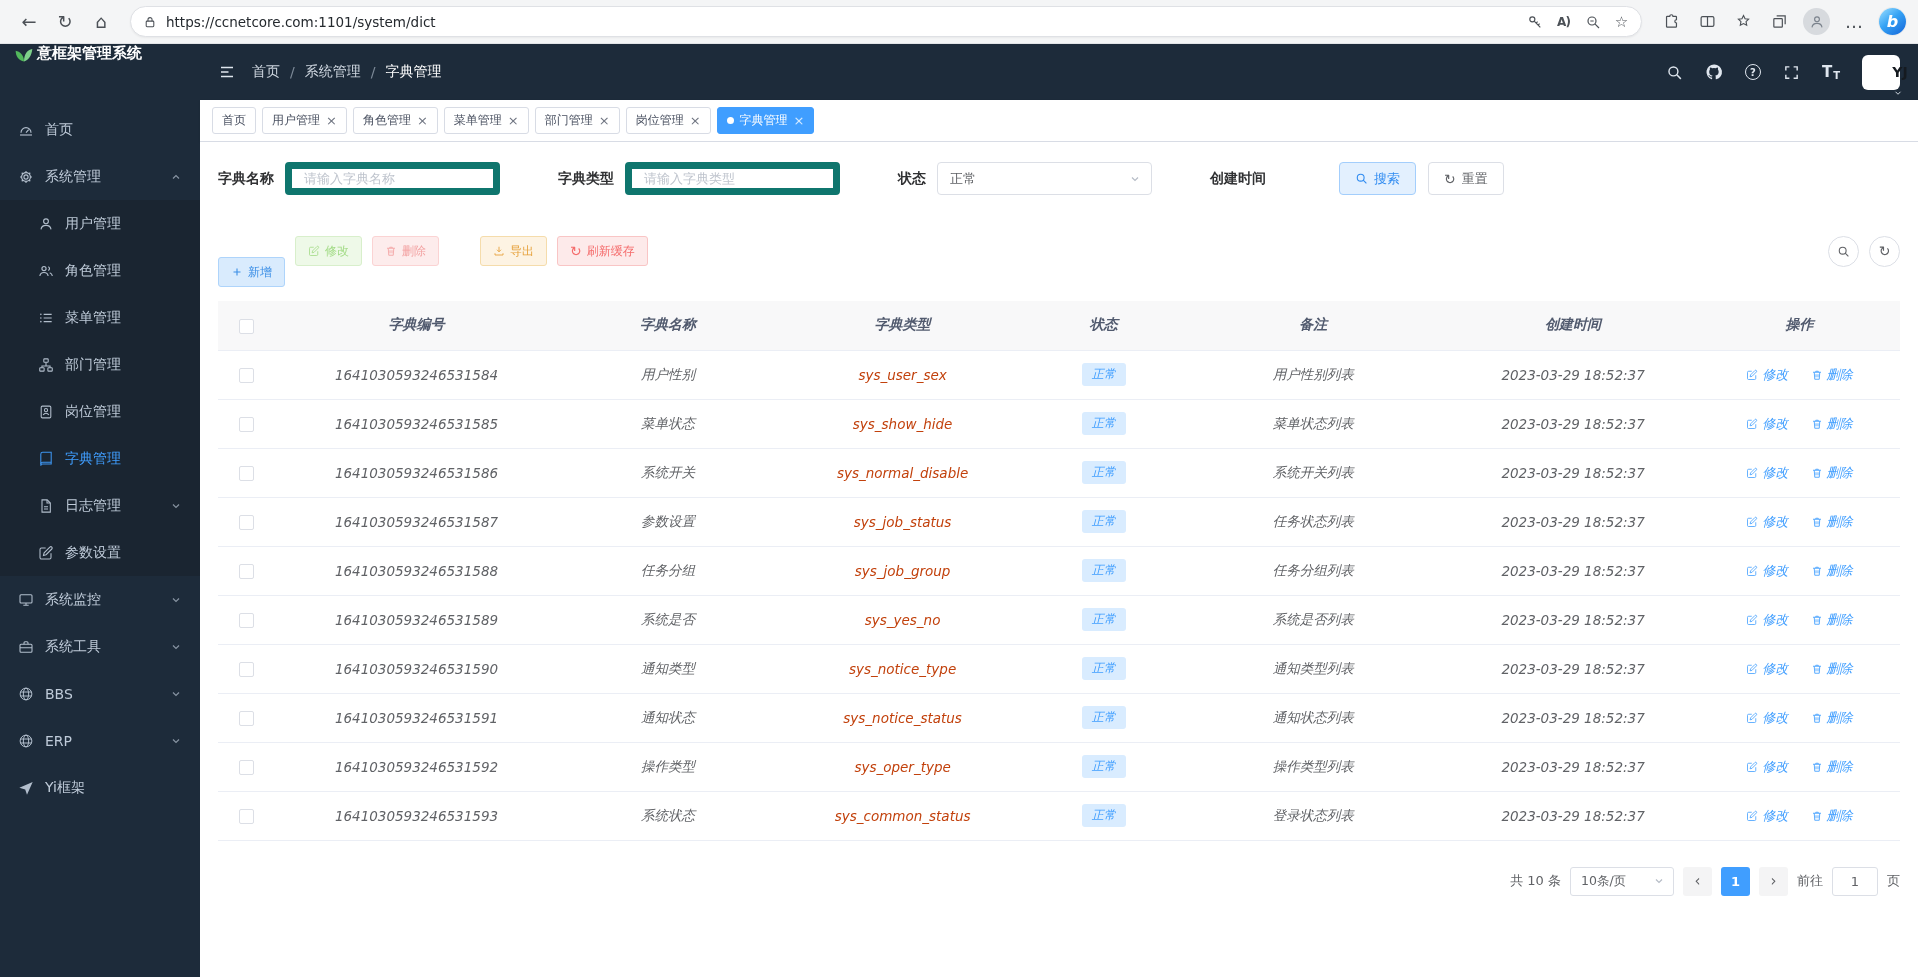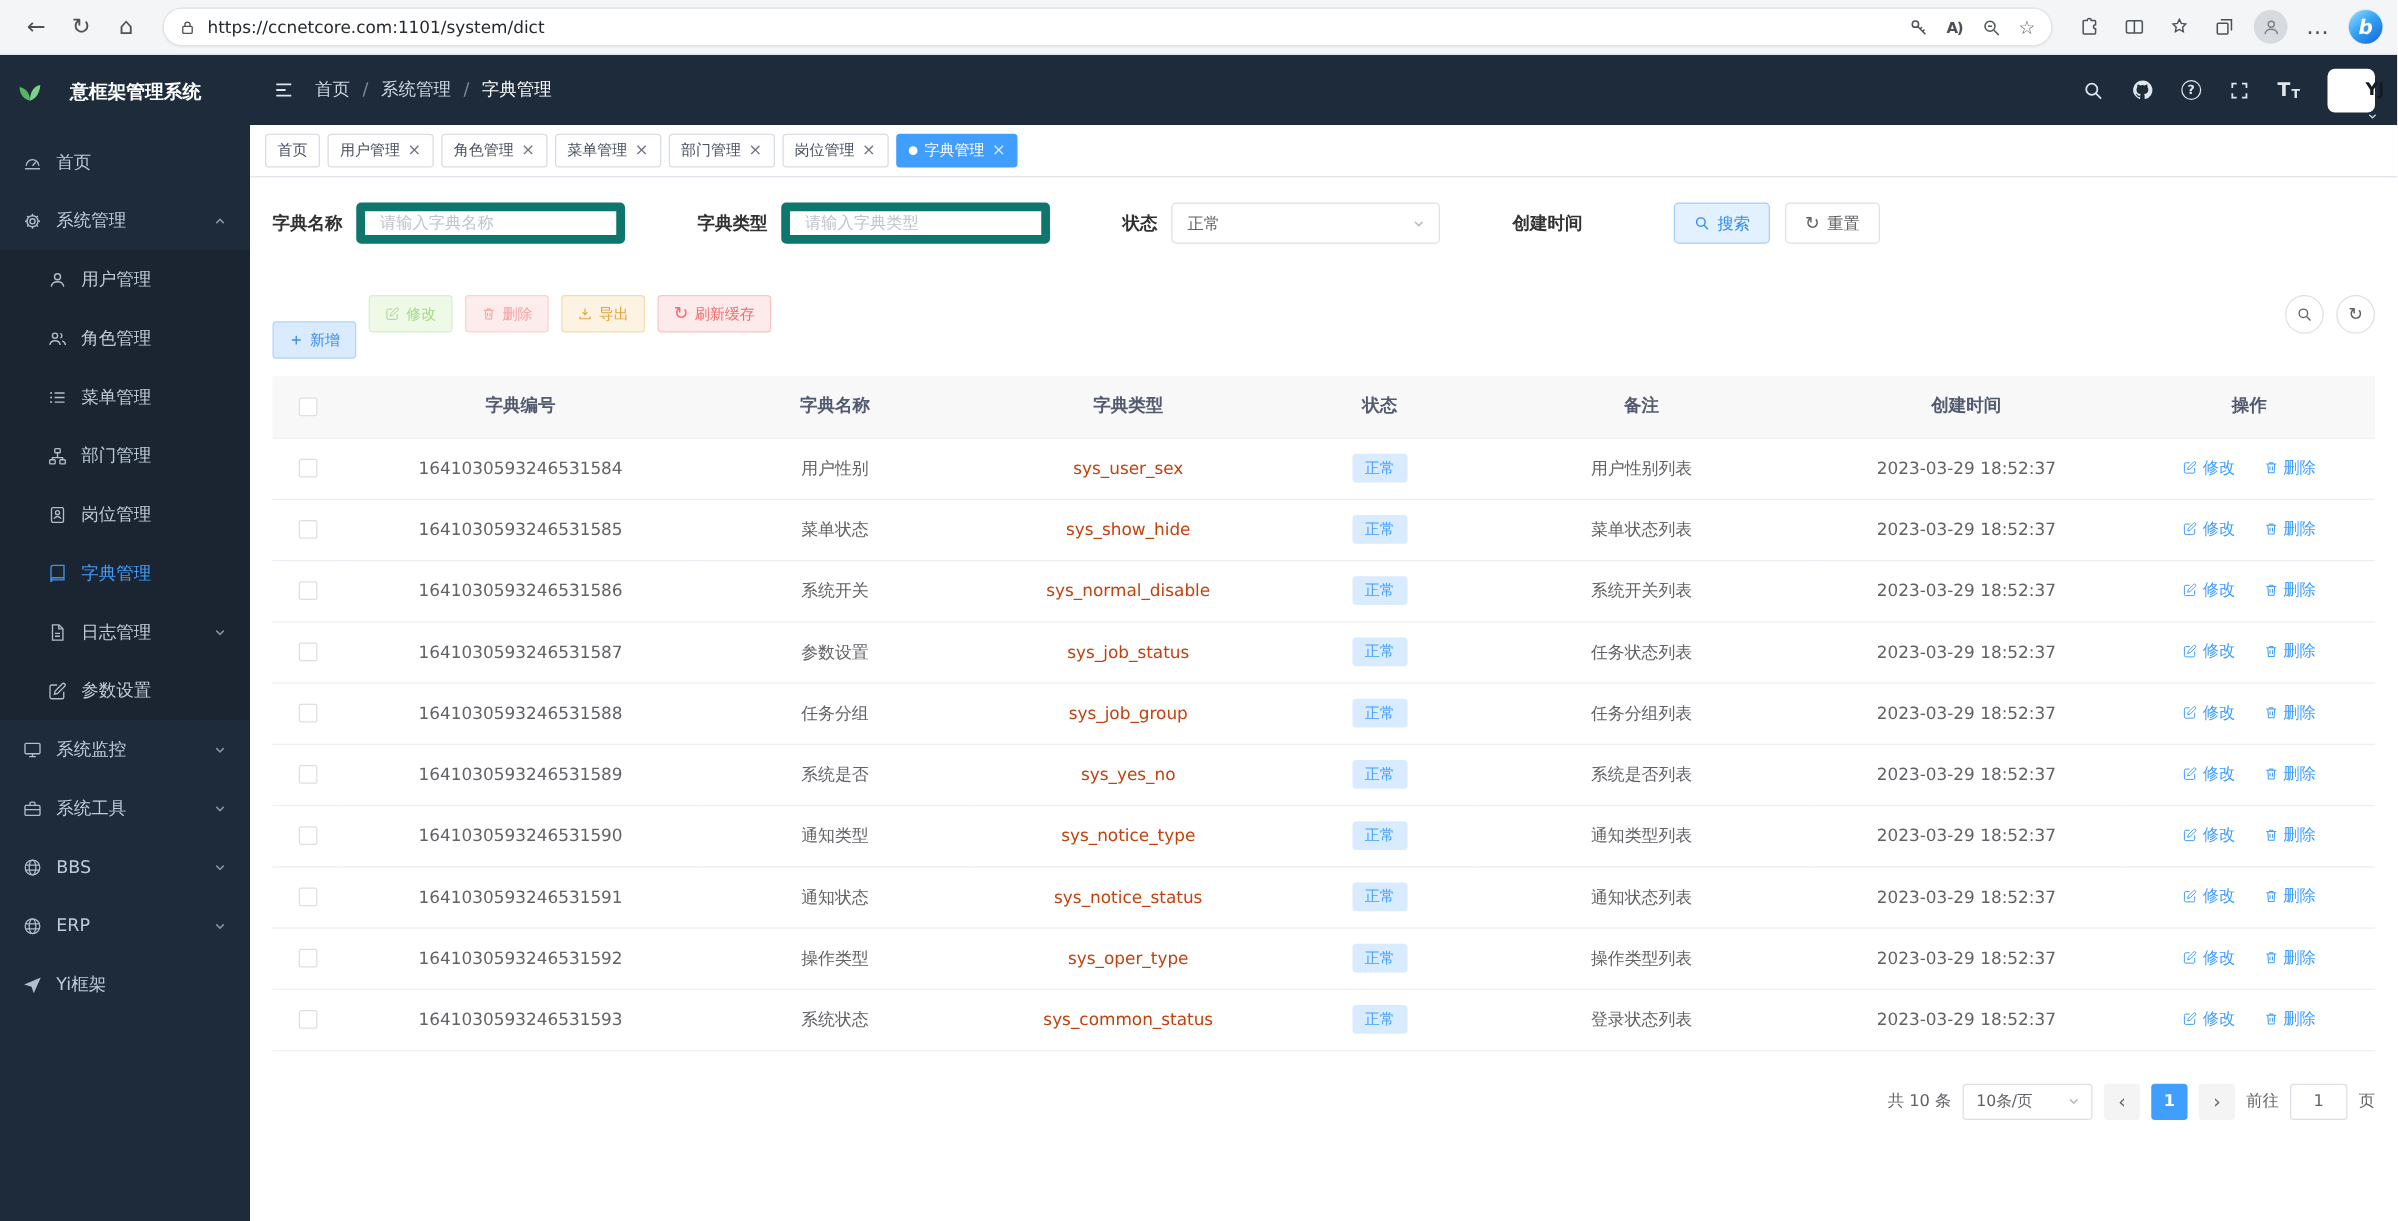--- a/index.html
+++ b/index.html
@@ -20,21 +20,21 @@
   .addr { flex:1; height:31px; background:#fff; border:1px solid #dfe1e5; border-radius:16px; display:flex; align-items:center; padding:0 6px 0 12px; margin:0 10px; box-shadow:0 1px 2px rgba(0,0,0,.05); }
   .addr .url { flex:1; font-size:13.5px; color:#24292e; margin-left:9px; white-space:nowrap; overflow:hidden; cursor:text; }
   .addr-icons { display:flex; align-items:center; gap:2px; color:#4c5157; }
   .ra { font-size:12px; font-weight:bold; letter-spacing:-1px; }
   .avatar { width:27px; height:27px; border-radius:50%; background:#d7dade; display:flex; align-items:center; justify-content:center; color:#7a828c; margin:0 5px; cursor:pointer; }
   .bing { width:27px; height:27px; border-radius:50%; background:linear-gradient(140deg,#9ee0ff 0%,#35a3f5 45%,#1464d8 100%); color:#fff; font-weight:bold; font-style:italic; font-size:16px; display:flex; align-items:center; justify-content:center; margin-left:6px; cursor:pointer; box-shadow:0 0 0 1px rgba(0,0,0,.04); }
 
   
   .app { flex:1; display:flex; min-height:0; }
   .sidebar { width:200px; background:#1d2b3a; flex-shrink:0; display:flex; flex-direction:column; color:#bfcbd9; }
-  .logo { height:58px; display:flex; align-items:center; gap:22px; padding:0 14px; flex-shrink:0; }
+  .logo { height:58px; display:flex; align-items:flex-start; gap:3px; padding:0 14px; flex-shrink:0; }
   .logo-title { color:#fff; font-size:15px; font-weight:bold; white-space:nowrap; }
   #menu { padding-top:4px; }
   .mitem { height:47px; display:flex; align-items:center; gap:11px; padding:0 18px; font-size:14px; cursor:pointer; white-space:nowrap; }
   .mitem .mi-icon { flex-shrink:0; opacity:.92; }
   .mitem.t-sub { padding-left:38px; background:#1a2531; }
   .mitem.active { color:#409eff; }
   .mi-chev { margin-left:auto; opacity:.65; }
 
   .main { flex:1; display:flex; flex-direction:column; min-width:0; background:#fff; }
 
@@ -78,26 +78,26 @@
   .btn { height:33px; padding:0 15px; border-radius:4px; font-size:13px; display:inline-flex; align-items:center; gap:6px; cursor:pointer; font-family:inherit; }
   .btn-search { background:#e3f0fe; border:1px solid #a3cefc; color:#2f8bf1; }
   .btn-reset { background:#fff; border:1px solid #dcdfe6; color:#606266; }
   .ric { font-size:14px; line-height:1; }
 
   .toolbar { margin-top:20px; display:flex; align-items:center; gap:10px; }
   .tbtn { height:30px; padding:0 12px; border-radius:3px; font-size:12px; display:inline-flex; align-items:center; gap:5px; cursor:pointer; border:1px solid transparent; font-family:inherit; }
   .tbtn.add    { background:#d9ebfd; border-color:#aed4fb; color:#3a8ee6;margin-top:42px; }
   .tbtn.edit   { background:#eef9e8; border-color:#d8efcb; color:#a2db85; }
   .tbtn.del    { background:#fdecec; border-color:#fbd3d3; color:#f3a2a2; }
-  .tbtn.export { background:#fdf3e3; border-color:#f5dcab; color:#e6a23c; }
+  .tbtn.export { background:#fdf3e3; border-color:#f5dcab; color:#e6a23c;margin-left:31px; }
   .tbtn.cache  { background:#fdeaea; border-color:#f9c5c5; color:#f56c6c; }
   .tool-right { margin-left:auto; display:flex; gap:10px; }
   .cbtn { width:31px; height:31px; border-radius:50%; border:1px solid #dcdfe6; background:#fff; color:#606266; display:flex; align-items:center; justify-content:center; cursor:pointer; }
 
-  .dict-table { width:100%; border-collapse:collapse; margin-top:14px; table-layout:fixed; }
+  .dict-table { width:100%; border-collapse:collapse; margin-top:14px; table-layout:fixed;font-style:italic; }
   .dict-table th { background:#f8f8f9; height:49px; font-size:14px; font-weight:700; color:#515a6e; text-align:center; border-bottom:1px solid #ebeef5; }
   .dict-table td { height:49px; border-bottom:1px solid #ebeef5; font-size:13.5px; color:#606266; text-align:center; white-space:nowrap; overflow:hidden; }
   .checkbox { display:inline-block; width:15px; height:15px; border:1px solid #dcdfe6; border-radius:2px; background:#fff; vertical-align:middle; cursor:pointer; }
   .tlink { color:#c2410c; cursor:pointer; }
   .tag { display:inline-block; background:#d9ecff; color:#409eff; font-size:12px; padding:3px 10px; border-radius:3px; }
   .op { color:#409eff; font-size:13px; display:inline-flex; align-items:center; gap:4px; margin:0 9px; cursor:pointer; }
 
   .pagination { margin-top:26px; display:flex; align-items:center; justify-content:flex-end; gap:9px; font-size:13px; color:#606266; }
   .psize { width:104px; height:29px; border:1px solid #dcdfe6; border-radius:3px; display:flex; align-items:center; padding:0 8px 0 10px; font-size:12.5px; color:#606266; cursor:pointer; background:#fff; }
   .psize .caret { margin-left:auto; color:#b6bcc6; }

